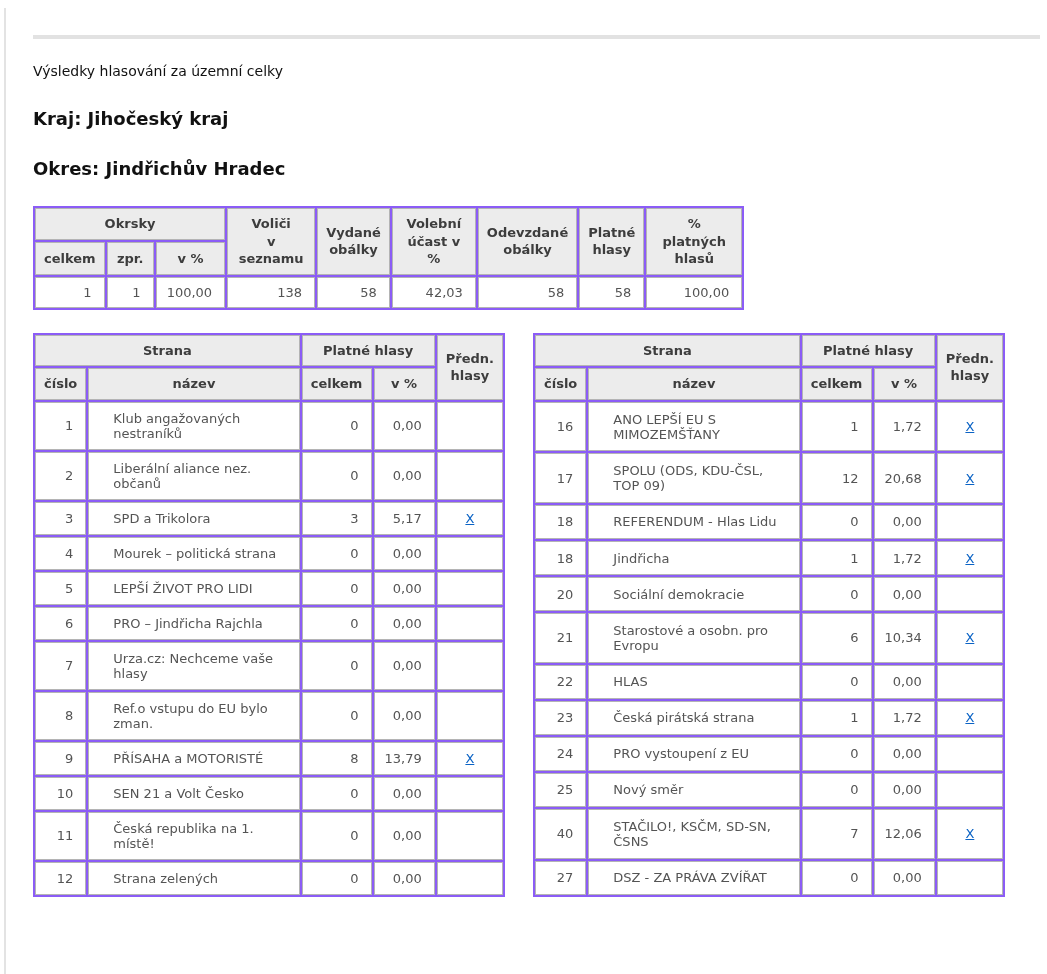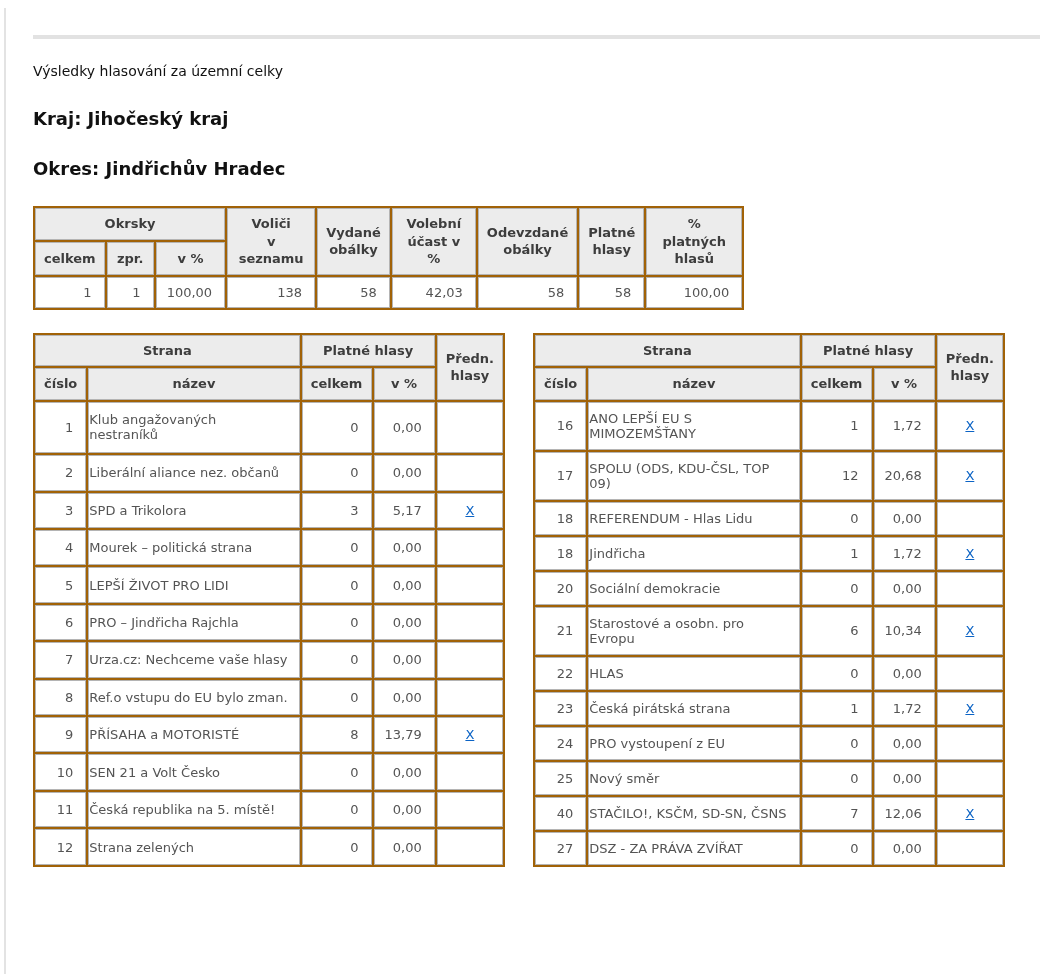--- a/index.html
+++ b/index.html
@@ -19,29 +19,29 @@
     color: #c8102e; font-size: 23px; font-weight: 400;
     line-height: 1.5; max-width: 985px; letter-spacing: -0.2px;
   }
   .divider { height: 4px; background: #e2e2e2; margin-top: 15px; }
 
   h2.section-title { font-size: 14px; font-weight: 400; color: #111; margin-top: 24px; }
 
   .region-line { font-size: 18px; color: #111; margin-top: 29px; font-weight: bold; }
 
   
-  table { border-collapse: separate; border-spacing: 2px; background: #a16207; }
+  table { border-collapse: separate; border-spacing: 2px; background: #8b5cf6; }
   th, td { border: 1px solid #b4b4b4; font-size: 13px; }
   th {
     background: #ececec; color: #3d3d3d; font-weight: bold;
     text-align: center; padding: 6px 8px; white-space: pre-line; line-height: 1.35;
   }
   td { color: #545454; padding: 8px 10px; background: #fff; }
   td.num { text-align: right; padding-right: 12px; }
-  td.name { text-align: left; padding-left: 0; }
+  td.name { text-align: left; padding-left: 24px; }
   td.center { text-align: center; }
 
   .summary-table { margin-top: 27px; }
   .summary-table td { padding-top: 7px; padding-bottom: 7px; }
 
   .party-tables { display: flex; gap: 28px; margin-top: 23px; }
   .party-table { width: 472px; }
   .party-table td { height: 32px; }
 
   a.pref-link {
@@ -202,21 +202,21 @@
           </tr>
           <tr>
             <td class="num">10</td>
             <td class="name">SEN 21 a Volt Česko</td>
             <td class="num">0</td>
             <td class="num">0,00</td>
             <td class="center"></td>
           </tr>
           <tr>
             <td class="num">11</td>
-            <td class="name">Česká republika na 5. místě!</td>
+            <td class="name">Česká republika na 1. místě!</td>
             <td class="num">0</td>
             <td class="num">0,00</td>
             <td class="center"></td>
           </tr>
           <tr>
             <td class="num">12</td>
             <td class="name">Strana zelených</td>
             <td class="num">0</td>
             <td class="num">0,00</td>
             <td class="center"></td>

